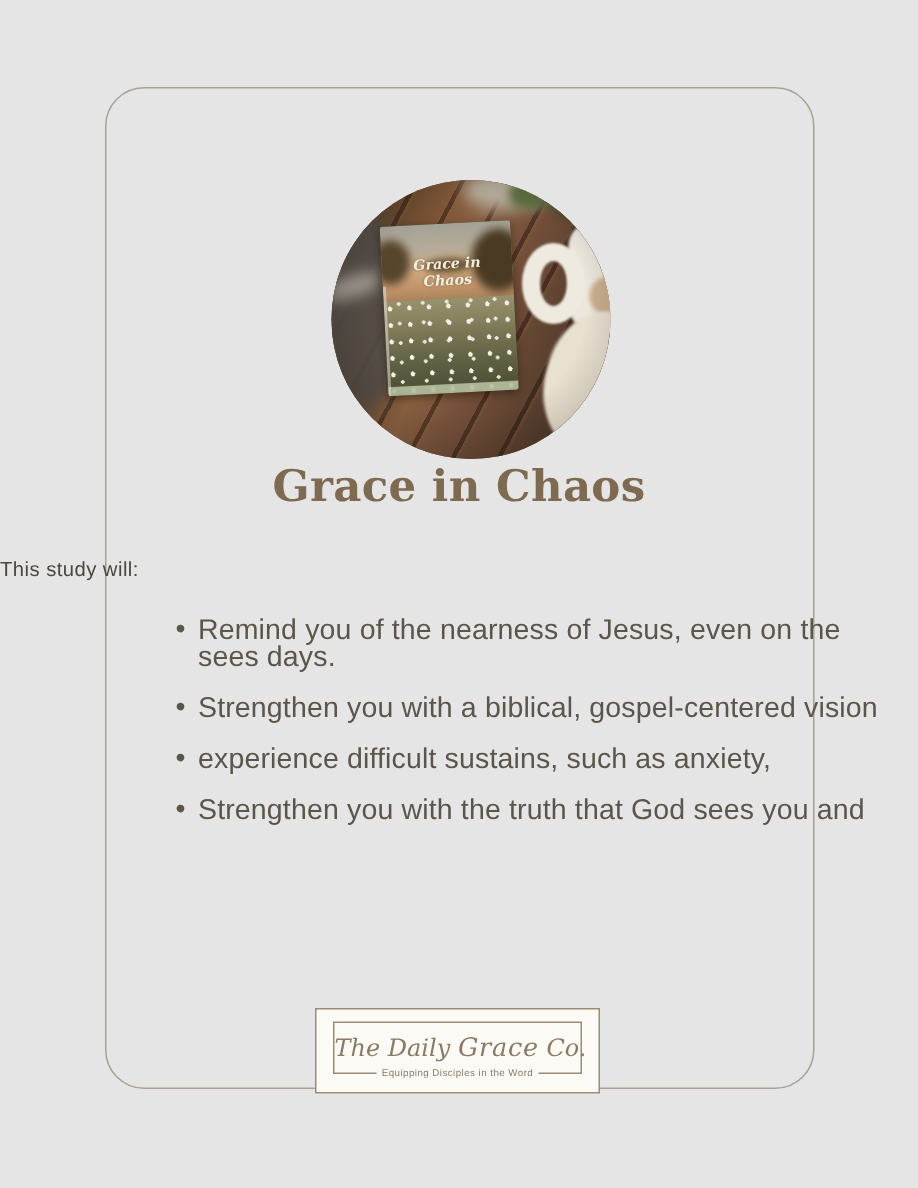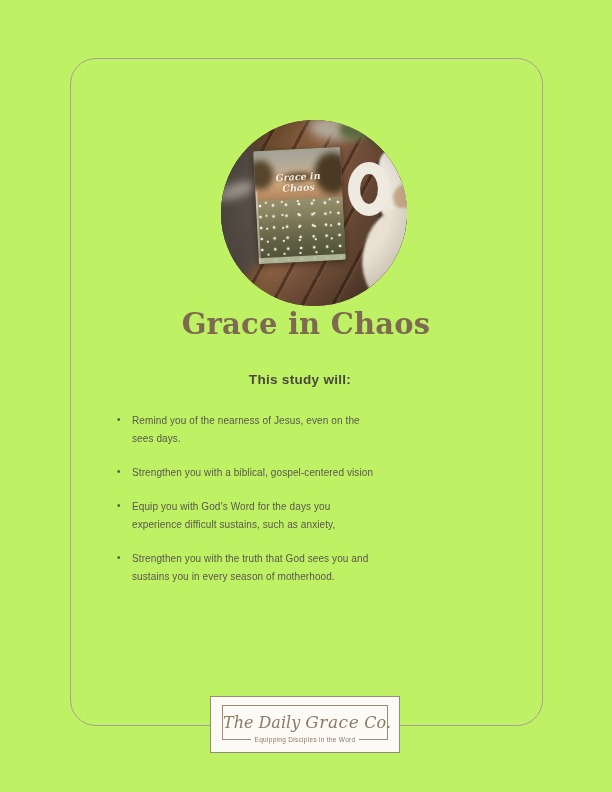--- a/index.html
+++ b/index.html
@@ -1,21 +1,21 @@
 <!DOCTYPE html>
 <html><head>
 <meta charset="utf-8">
 <style>
   html,body { margin:0; padding:0; }
   body {
     width:612px; height:792px;
     background:#fcfaf5;
     font-family:"Liberation Sans", sans-serif;
   }
-  .sheet { position:relative; width:612px; height:792px; background:#bef264; overflow:hidden; }
+  .sheet { position:relative; width:612px; height:792px; background:#e5e5e5; overflow:hidden; }
 
   
   .frame {
     position:absolute; left:70px; top:58px; width:473px; height:668px;
     box-sizing:border-box; border:1px solid #a7a094; border-radius:26px;
   }
 
   
   .photo-circle {
     position:absolute; left:221px; top:120px; width:186px; height:186px;
@@ -66,35 +66,35 @@
   }
   .ph-vignette { inset:0; background:radial-gradient(circle at 52% 45%, rgba(0,0,0,0) 52%, rgba(25,15,10,0.28) 90%); }
 
   
   .title {
     position:absolute; left:0; right:0; top:307px; text-align:center;
     font-family:"DejaVu Serif", serif; font-weight:700; font-size:29px;
     letter-spacing:0.2px; color:#7d6a50;
   }
   .subtitle {
-    position:absolute; left:0; right:12px; top:372px; text-align:center;
-    font-size:13.5px; font-weight:700; letter-spacing:0.3px; color:#4c463e;
+    position:absolute; left:0; right:12px; top:372px; text-align:left;
+    font-size:13.5px; font-weight:400; letter-spacing:0.3px; color:#4c463e;
   }
   .bullets {
     position:absolute; left:117px; top:412px; width:400px;
     margin:0; padding:0; list-style:none;
-    font-size:10px; line-height:18px; letter-spacing:0.1px; color:#5c554b;
+    font-size:19px; line-height:18px; letter-spacing:0.1px; color:#5c554b;
   }
   .bullets li { position:relative; padding-left:15px; margin-bottom:16px; }
   .bullets li::before { content:"\2022"; position:absolute; left:0; top:-1px; color:#5c554b; }
   .bl { display:block; white-space:nowrap; }
 
   
   .logo-box {
-    position:absolute; left:210px; top:696px; width:190px; height:57px;
+    position:absolute; left:210px; top:672px; width:190px; height:57px;
     box-sizing:border-box; border:1px solid #9a8b77; background:#fcfaf5;
   }
   .logo-inner {
     position:absolute; left:11px; right:11px; top:8px; height:33px;
     border:1px solid #9a8b77;
   }
   .logo-name {
     position:absolute; left:0; right:0; top:0; height:31px; line-height:33px;
     text-align:center; font-family:"DejaVu Serif", serif; font-style:italic;
     font-size:16px; color:#8a7a67; white-space:nowrap;
@@ -143,26 +143,24 @@
 
   <ul class="bullets">
     <li>
       <span class="bl">Remind you of the nearness of Jesus, even on the</span>
       <span class="bl">sees days.</span>
     </li>
     <li>
       <span class="bl">Strengthen you with a biblical, gospel-centered vision</span>
     </li>
     <li>
-      <span class="bl">Equip you with God’s Word for the days you</span>
       <span class="bl">experience difficult sustains, such as anxiety,</span>
     </li>
     <li>
       <span class="bl">Strengthen you with the truth that God sees you and</span>
-      <span class="bl">sustains you in every season of motherhood.</span>
     </li>
   </ul>
 
   <div class="logo-box">
     <div class="logo-inner">
       <div class="logo-name">
         <span>The Daily</span>
         <span class="script">Grace</span>
         <span>Co.</span>
       </div>

